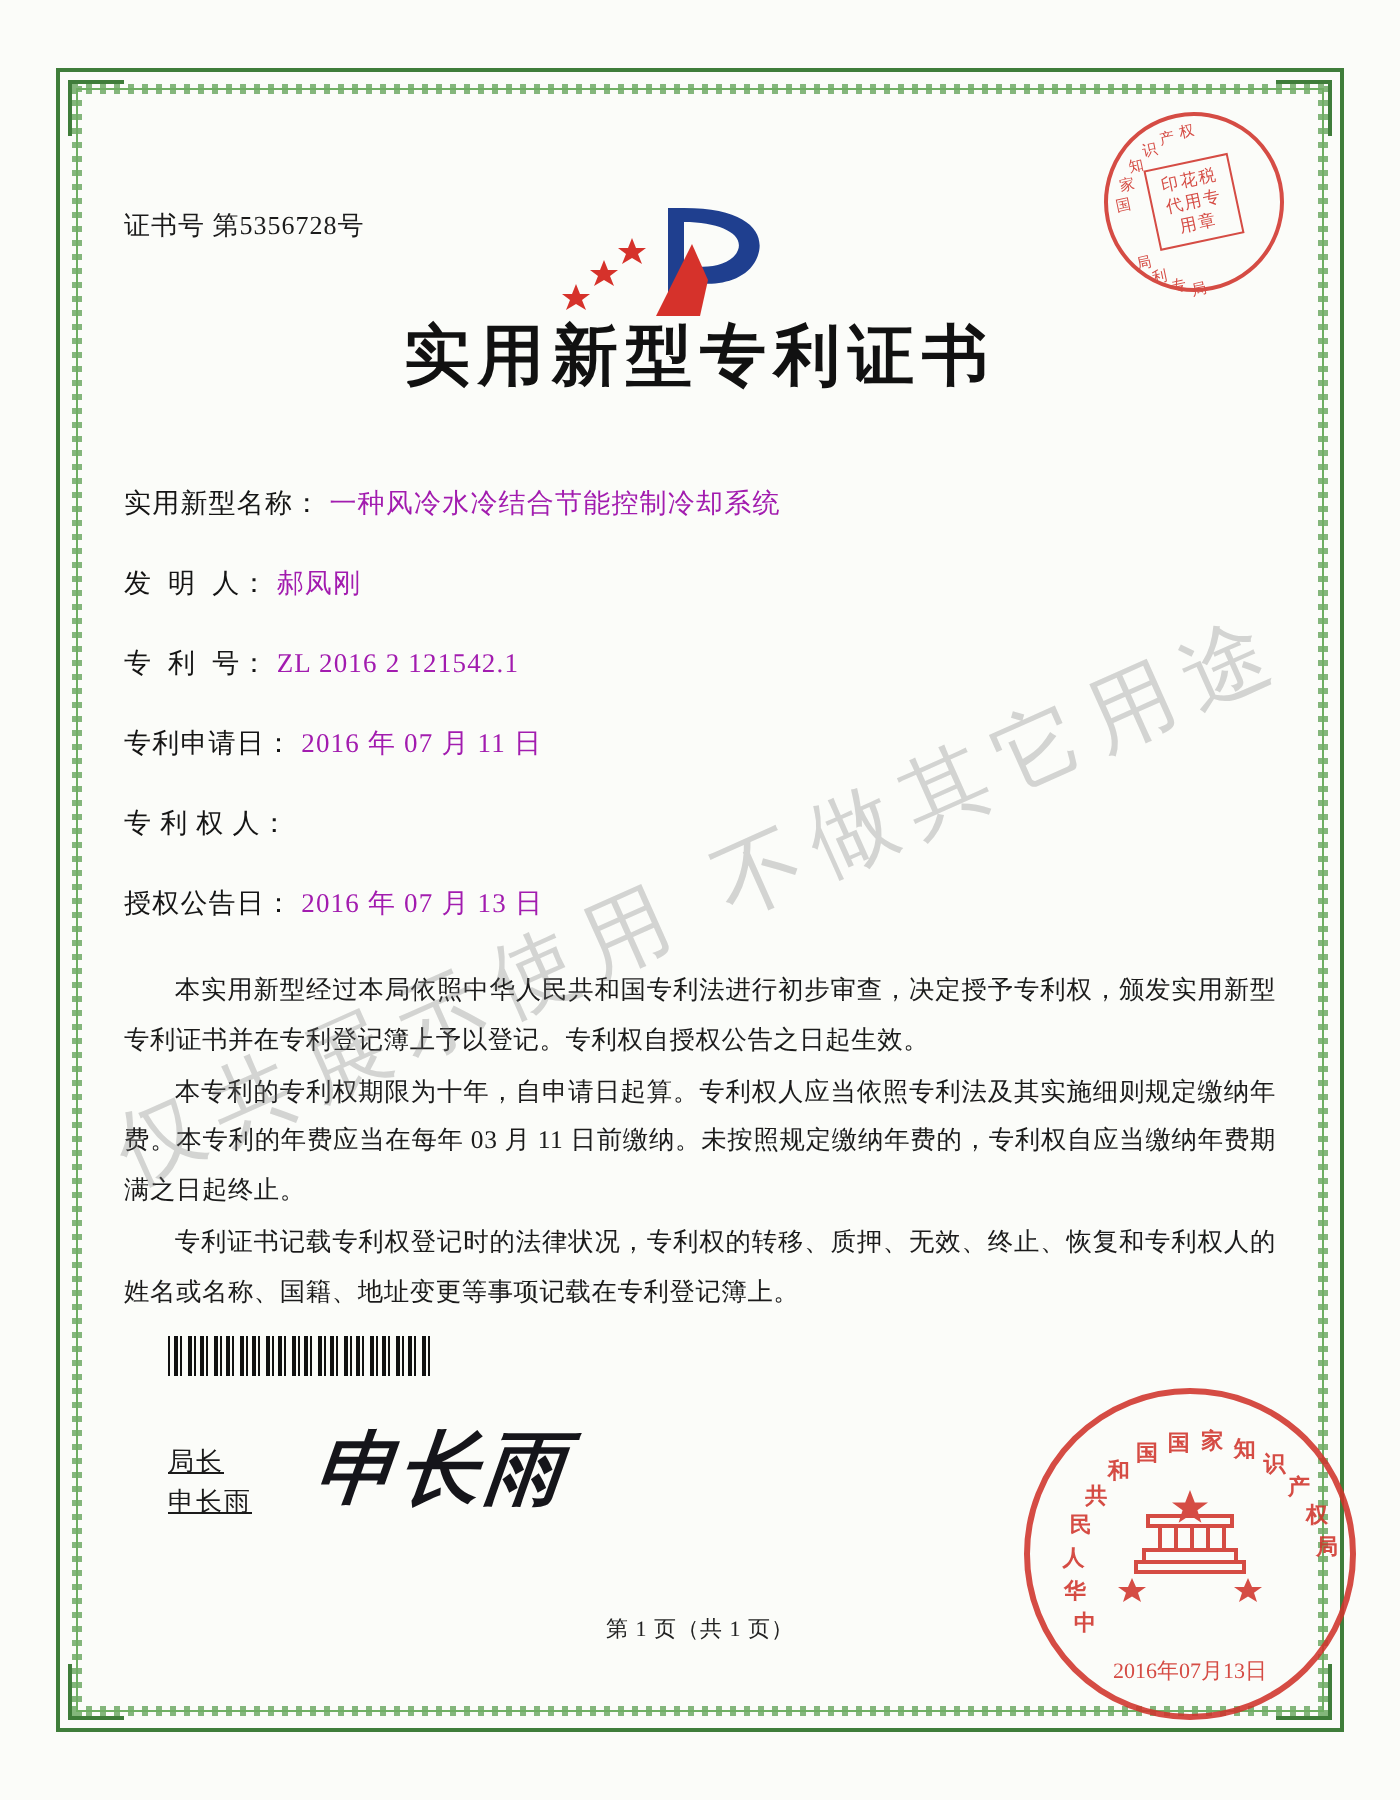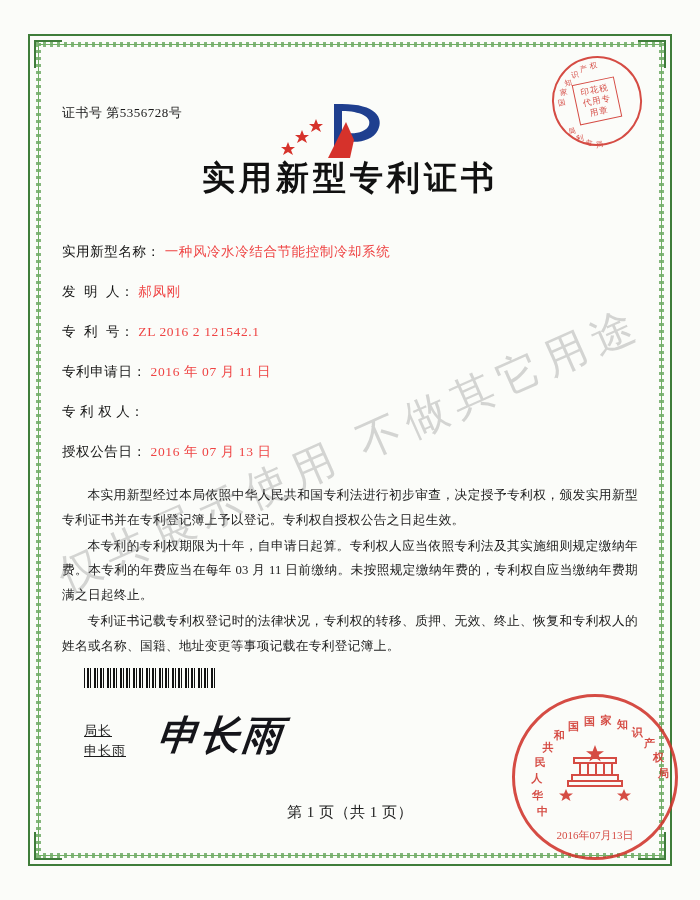--- a/index.html
+++ b/index.html
@@ -110,21 +110,21 @@
     align-items: baseline;
     margin-bottom: 22px;
     letter-spacing: .6px;
   }
   .field .lbl {
     white-space: pre;
     color: #151515;
   }
   .field .val {
     margin-left: 4px;
-    color: #ef4444;
+    color: #a21caf;
   }
 
   .paras {
     margin-top: 16px;
     font-size: 12.7px;
     line-height: 1.95;
     text-align: justify;
     letter-spacing: .3px;
   }
   .paras p {
@@ -173,21 +173,21 @@
     transform: skewX(-6deg);
     line-height: 1;
   }
 
   .footer {
     position: absolute;
     bottom: 14px;
     left: 0;
     right: 0;
     text-align: center;
-    font-size: 15px;
+    font-size: 11px;
     color: #222;
     letter-spacing: .5px;
   }
 
   
   .seal {
     position: absolute;
     border-radius: 50%;
     color: #d0342c;
     border: 2.5px solid #d0342c;

